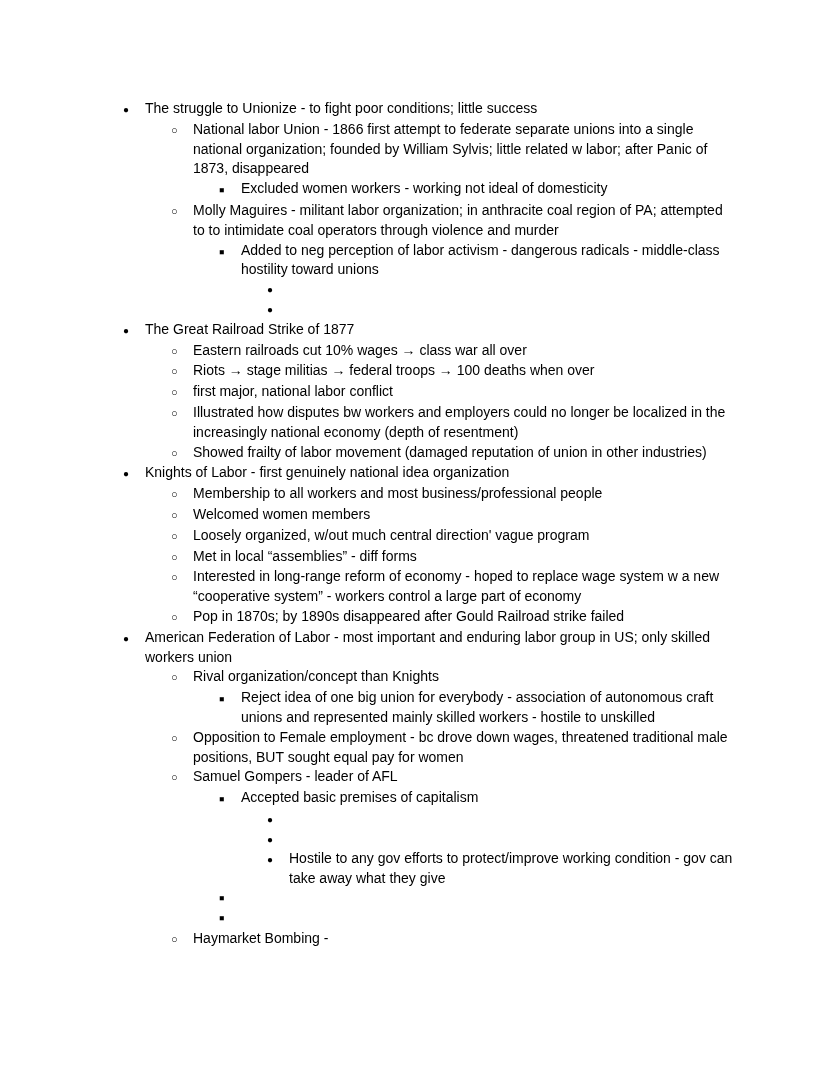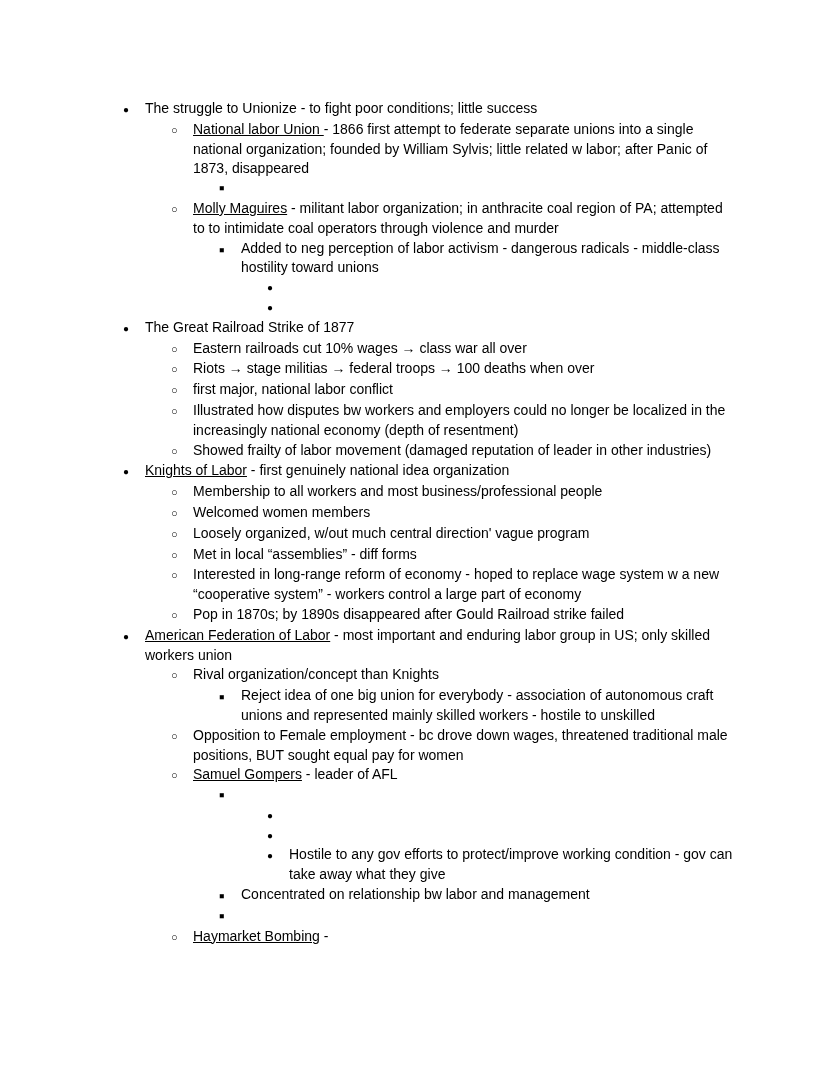--- a/index.html
+++ b/index.html
@@ -40,37 +40,38 @@
     line-height: 19.8px;
   }
   .b1 { font-size: 10px; }
   .b2 { font-size: 11px; }
   .b3 { font-size: 8.5px; }
   .b4 { font-size: 10px; }
   .text {
     flex: 1 1 auto;
     min-width: 0;
   }
-  .u { text-decoration: underline; }
+  .u { }
 </style>
 </head>
 <body>
 
 <div class="page">
   <div class="content">
       <div class="line level-1">
         <span class="bullet b1">●</span>
         <span class="text"><span>The struggle to Unionize - to fight poor conditions; little success</span></span>
       </div>
       <div class="line level-2">
         <span class="bullet b2">○</span>
         <span class="text"><span class="u">National labor Union </span><span> - 1866 first attempt to federate separate unions into a single national organization; founded by William Sylvis; little related w labor; after Panic of 1873, disappeared</span></span>
       </div>
       <div class="line level-3">
         <span class="bullet b3">■</span>
+        <span class="text"><span>Excluded women workers - working not ideal of domesticity</span></span>
       </div>
       <div class="line level-2">
         <span class="bullet b2">○</span>
         <span class="text"><span class="u">Molly Maguires</span><span> - militant labor organization; in anthracite coal region of PA; attempted to to intimidate coal operators through violence and murder</span></span>
       </div>
       <div class="line level-3">
         <span class="bullet b3">■</span>
         <span class="text"><span>Added to neg perception of labor activism - dangerous radicals - middle-class hostility toward unions</span></span>
       </div>
       <div class="line level-4">
@@ -94,21 +95,21 @@
       <div class="line level-2">
         <span class="bullet b2">○</span>
         <span class="text"><span>first major, national labor conflict</span></span>
       </div>
       <div class="line level-2">
         <span class="bullet b2">○</span>
         <span class="text"><span>Illustrated how disputes bw workers and employers could no longer be localized in the increasingly national economy (depth of resentment)</span></span>
       </div>
       <div class="line level-2">
         <span class="bullet b2">○</span>
-        <span class="text"><span>Showed frailty of labor movement (damaged reputation of leader in other industries)</span></span>
+        <span class="text"><span>Showed frailty of labor movement (damaged reputation of union in other industries)</span></span>
       </div>
       <div class="line level-1">
         <span class="bullet b1">●</span>
         <span class="text"><span class="u">Knights of Labor</span><span> - first genuinely national idea organization</span></span>
       </div>
       <div class="line level-2">
         <span class="bullet b2">○</span>
         <span class="text"><span>Membership to all workers and most business/professional people</span></span>
       </div>
       <div class="line level-2">
@@ -146,34 +147,34 @@
       <div class="line level-2">
         <span class="bullet b2">○</span>
         <span class="text"><span>Opposition to Female employment - bc drove down wages, threatened traditional male positions, BUT sought equal pay for women</span></span>
       </div>
       <div class="line level-2">
         <span class="bullet b2">○</span>
         <span class="text"><span class="u">Samuel Gompers</span><span> - leader of AFL</span></span>
       </div>
       <div class="line level-3">
         <span class="bullet b3">■</span>
+        <span class="text"><span>Accepted basic premises of capitalism</span></span>
       </div>
       <div class="line level-4">
         <span class="bullet b4">●</span>
       </div>
       <div class="line level-4">
         <span class="bullet b4">●</span>
       </div>
       <div class="line level-4">
         <span class="bullet b4">●</span>
         <span class="text"><span>Hostile to any gov efforts to protect/improve working condition - gov can take away what they give</span></span>
       </div>
       <div class="line level-3">
         <span class="bullet b3">■</span>
-        <span class="text"><span>Concentrated on relationship bw labor and management</span></span>
       </div>
       <div class="line level-3">
         <span class="bullet b3">■</span>
       </div>
       <div class="line level-2">
         <span class="bullet b2">○</span>
         <span class="text"><span class="u">Haymarket Bombing</span><span> - </span></span>
       </div>
     </div>
 </div>

